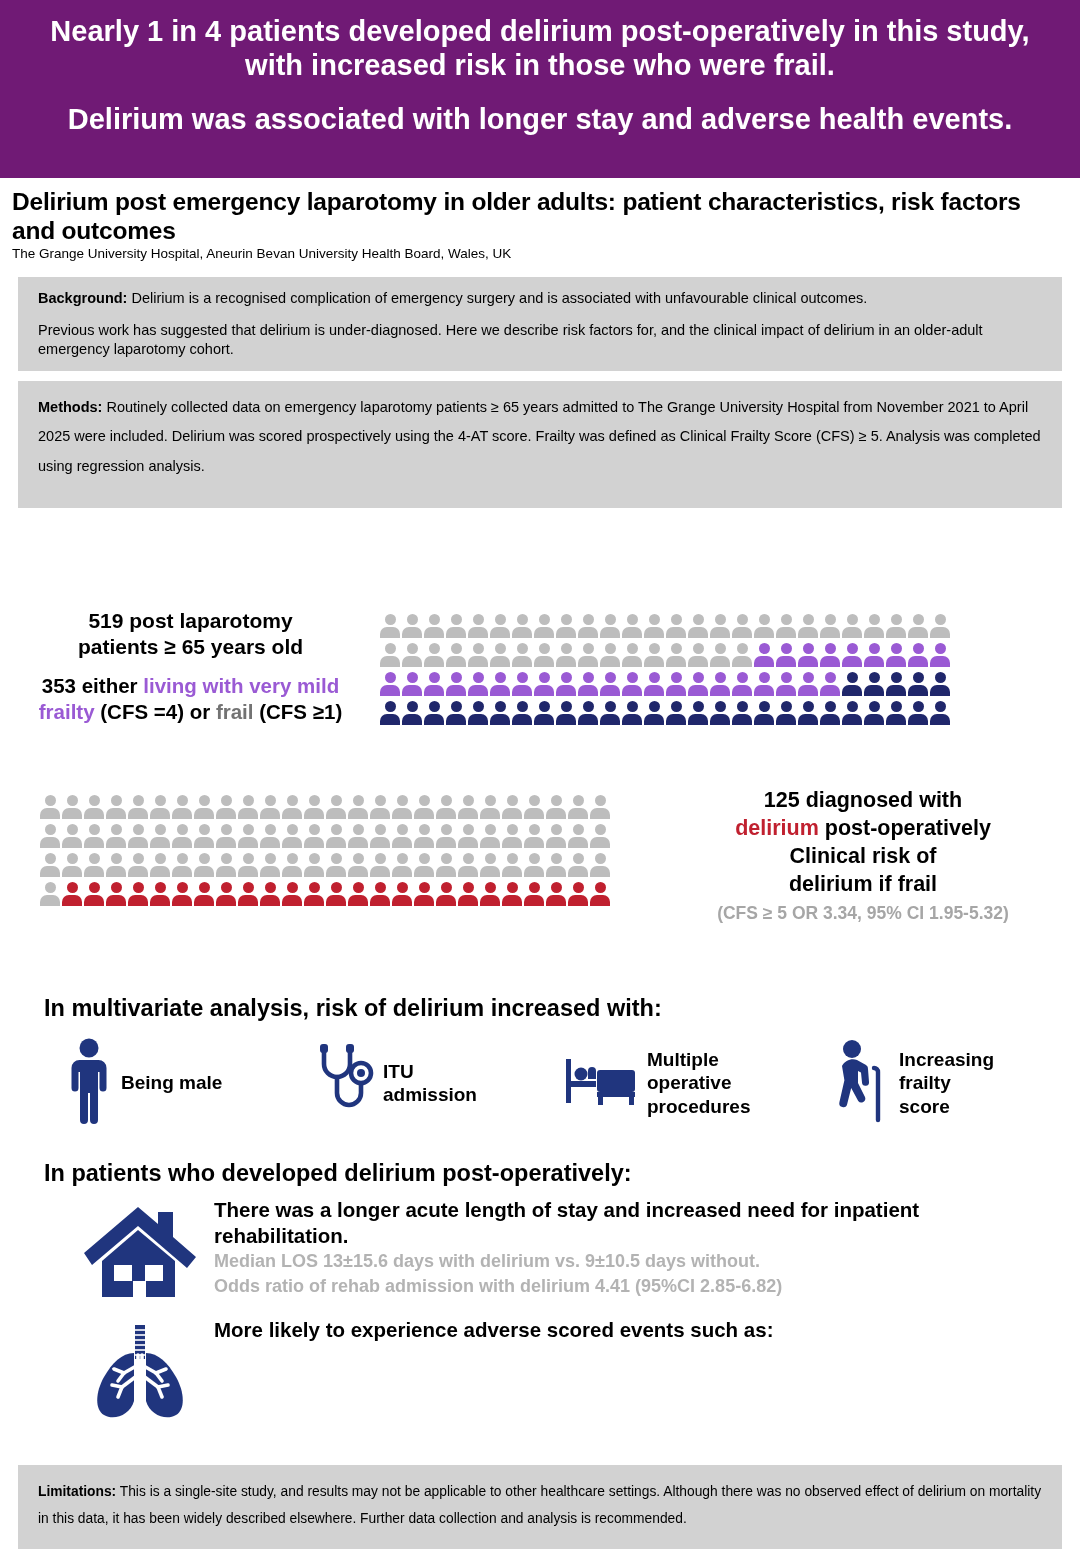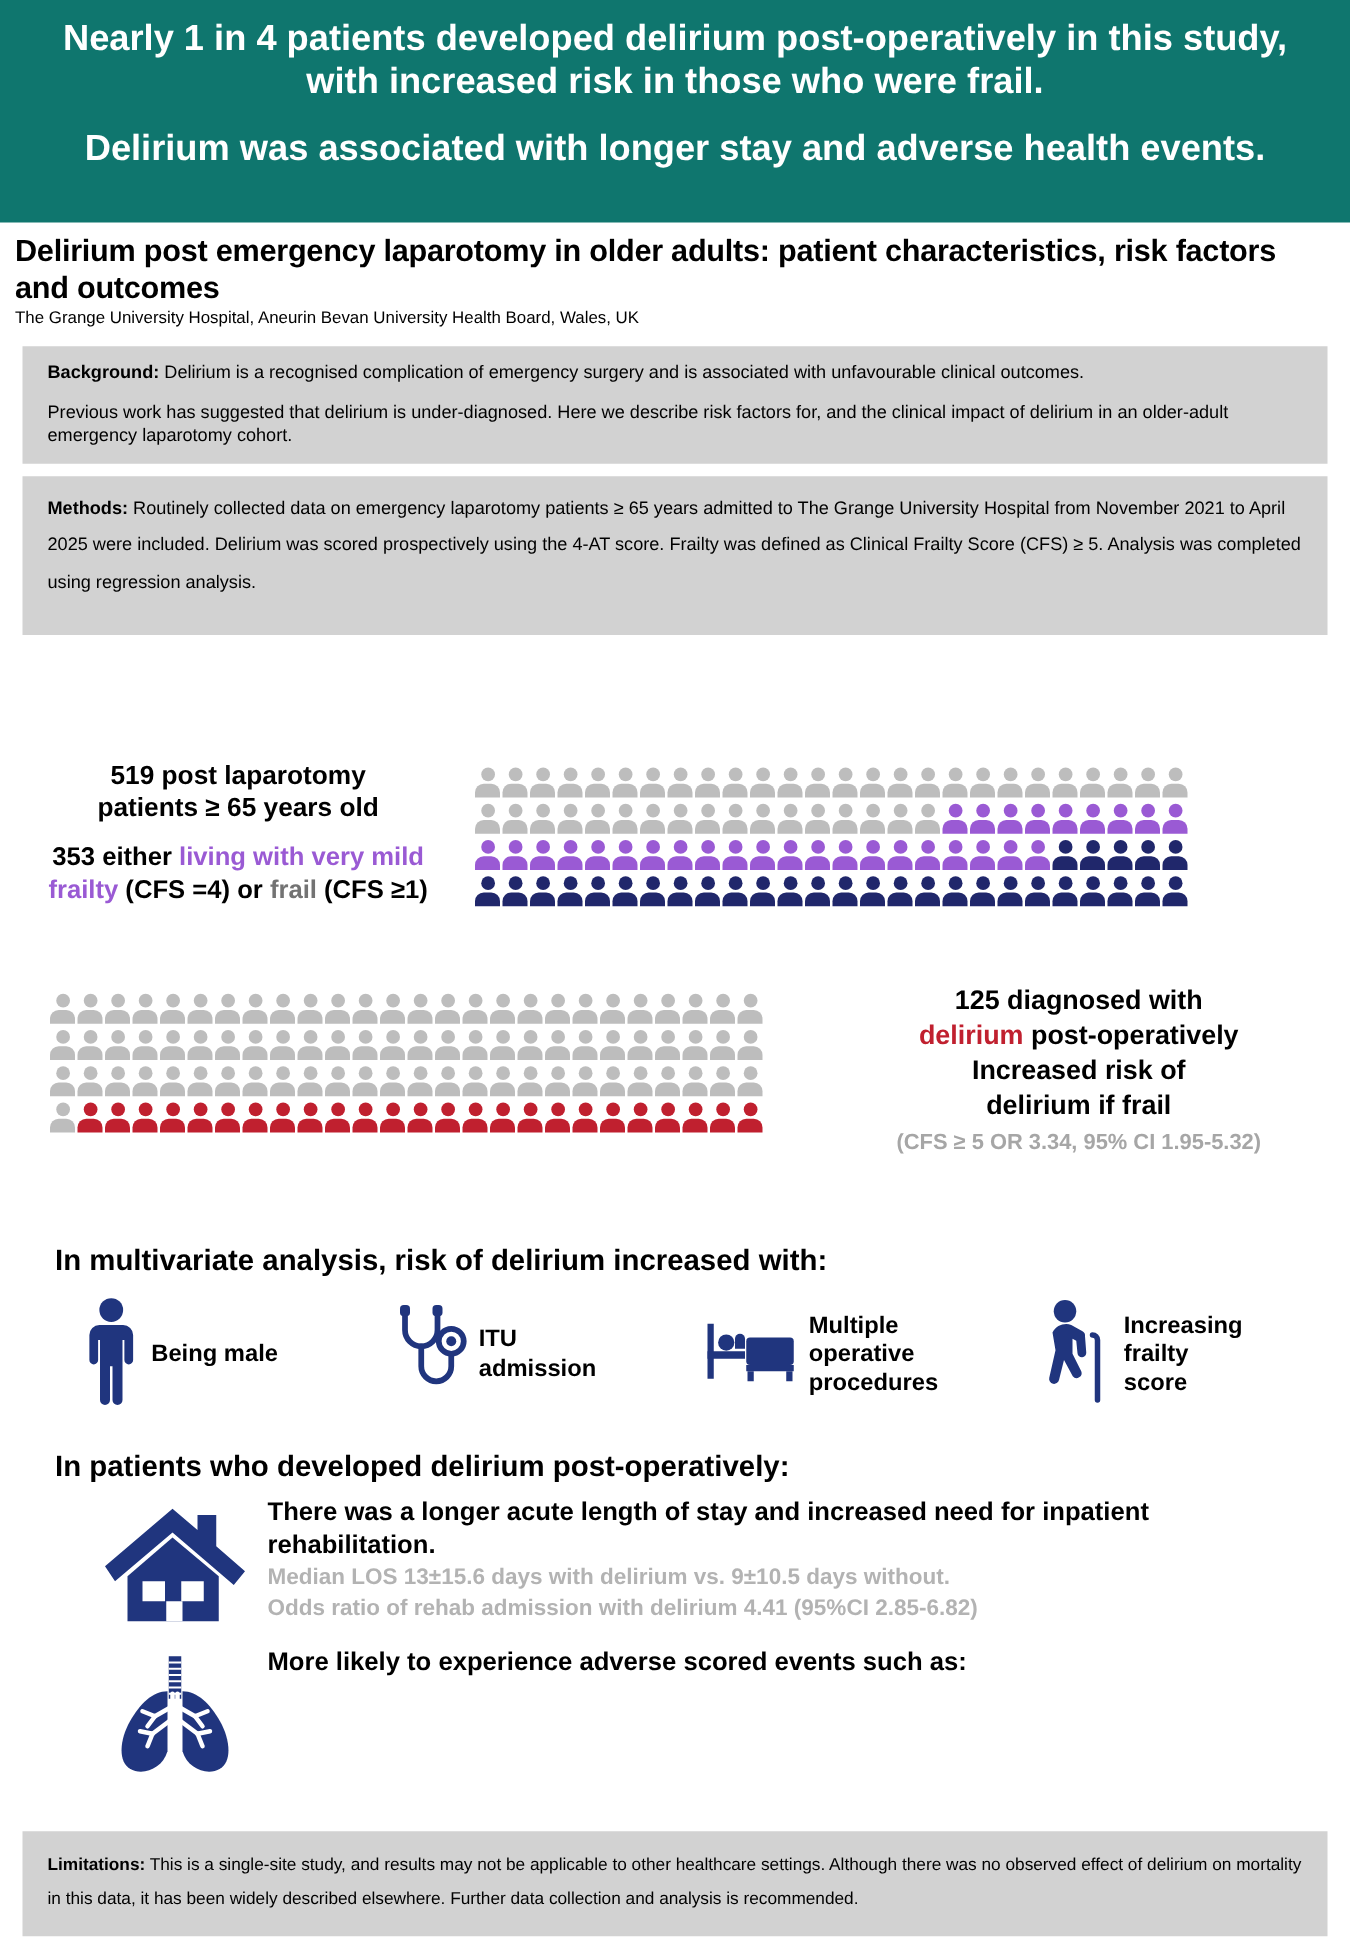--- a/index.html
+++ b/index.html
@@ -7,21 +7,21 @@
     width:1080px;height:1560px;
     background:#ffffff;
     font-family:"Liberation Sans", sans-serif;
     color:#000;
     overflow:hidden;
     position:relative;
   }
 
   
   .banner{
-    background:#0f766e;
+    background:#701a75;
     color:#ffffff;
     padding:14px 30px 20px 30px;
     height:178px;
     box-sizing:border-box;
     display:flex;
     flex-direction:column;
     justify-content:flex-start;
     align-items:center;
   }
   .banner-line{
@@ -1006,21 +1006,21 @@
         </div>
         <div class="person" style="width: 20px;">
           <div class="head" style="width: 11px; height: 11px; background: rgb(192, 32, 47);"></div>
           <div class="body" style="width: 20px; height: 11px; background: rgb(192, 32, 47); margin-top: 2px;"></div>
         </div>
       </div>
     </div>
   <div class="delirium-text">
     <div>125 diagnosed with</div>
     <div><span class="redtxt">delirium</span><span> post-operatively</span></div>
-    <div>Increased risk of</div>
+    <div>Clinical risk of</div>
     <div>delirium if frail</div>
     <div class="greysub">(CFS ≥ 5 OR 3.34, 95% CI 1.95-5.32)</div>
   </div>
 </div>
 
 <div id="multivariate-section">
   <div class="section-head">In multivariate analysis, risk of delirium increased with:</div>
   <div class="icon-row">
 
     <div class="icon-item" style="width:248px;">

